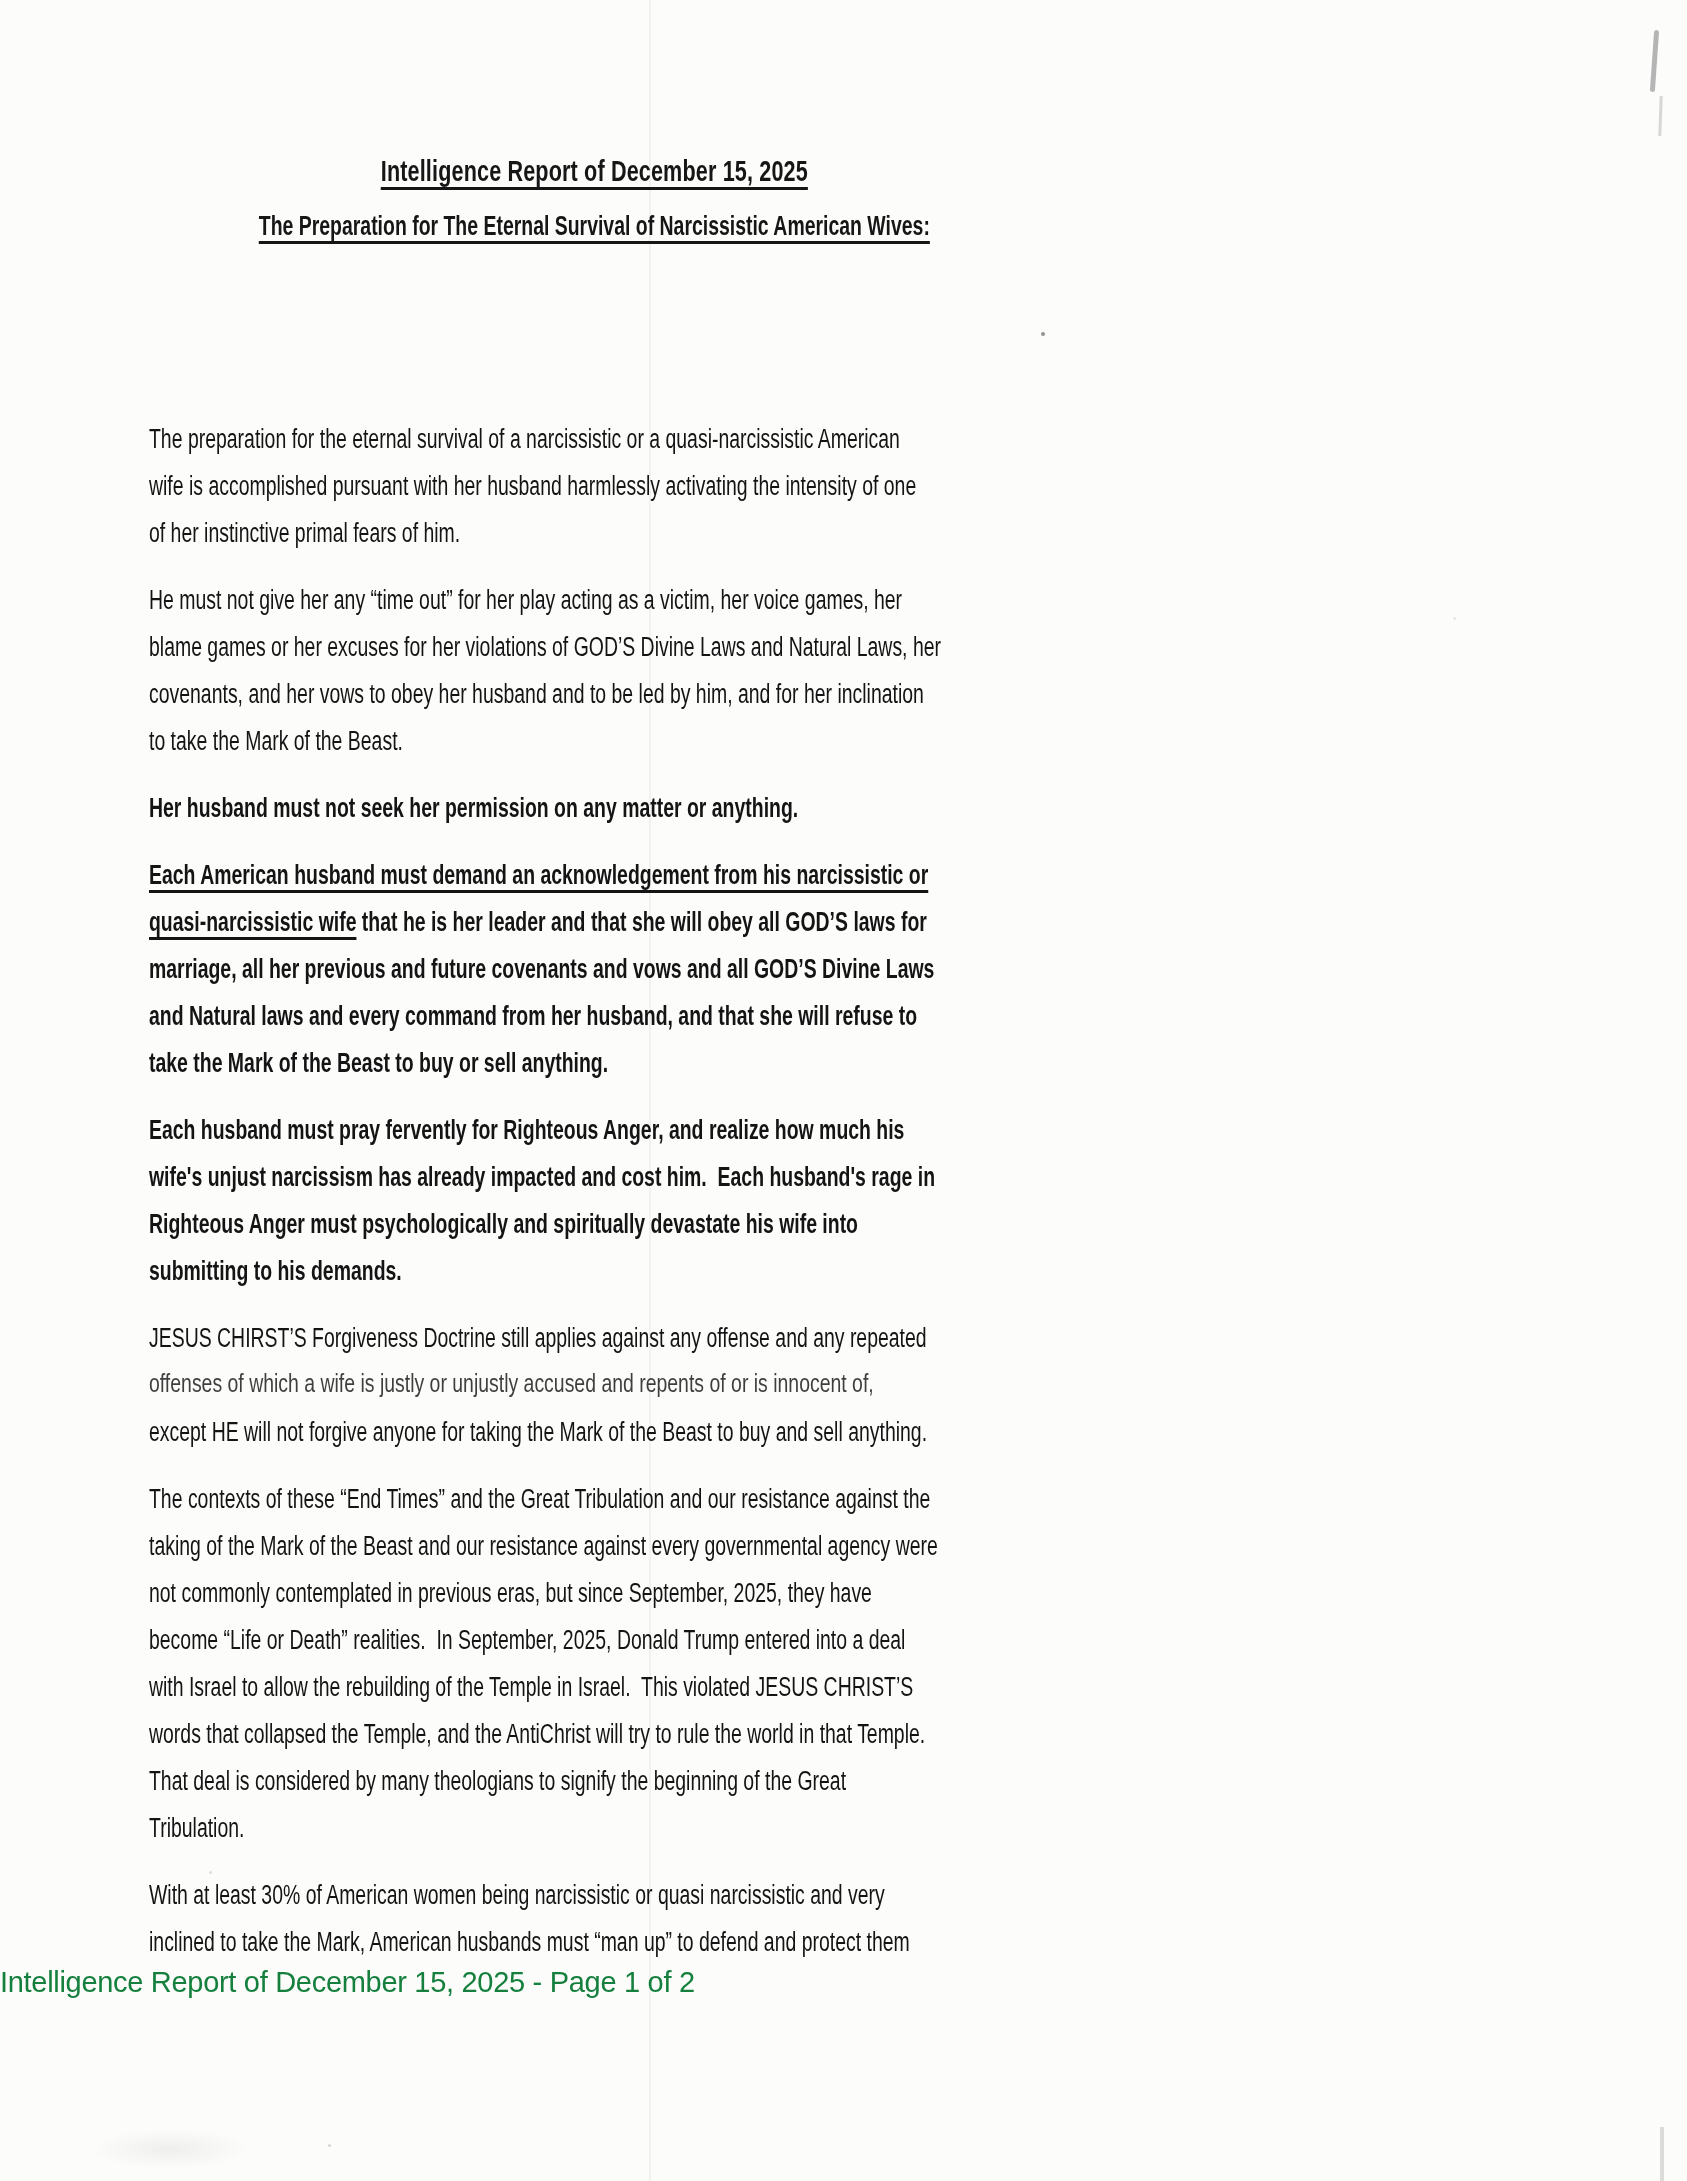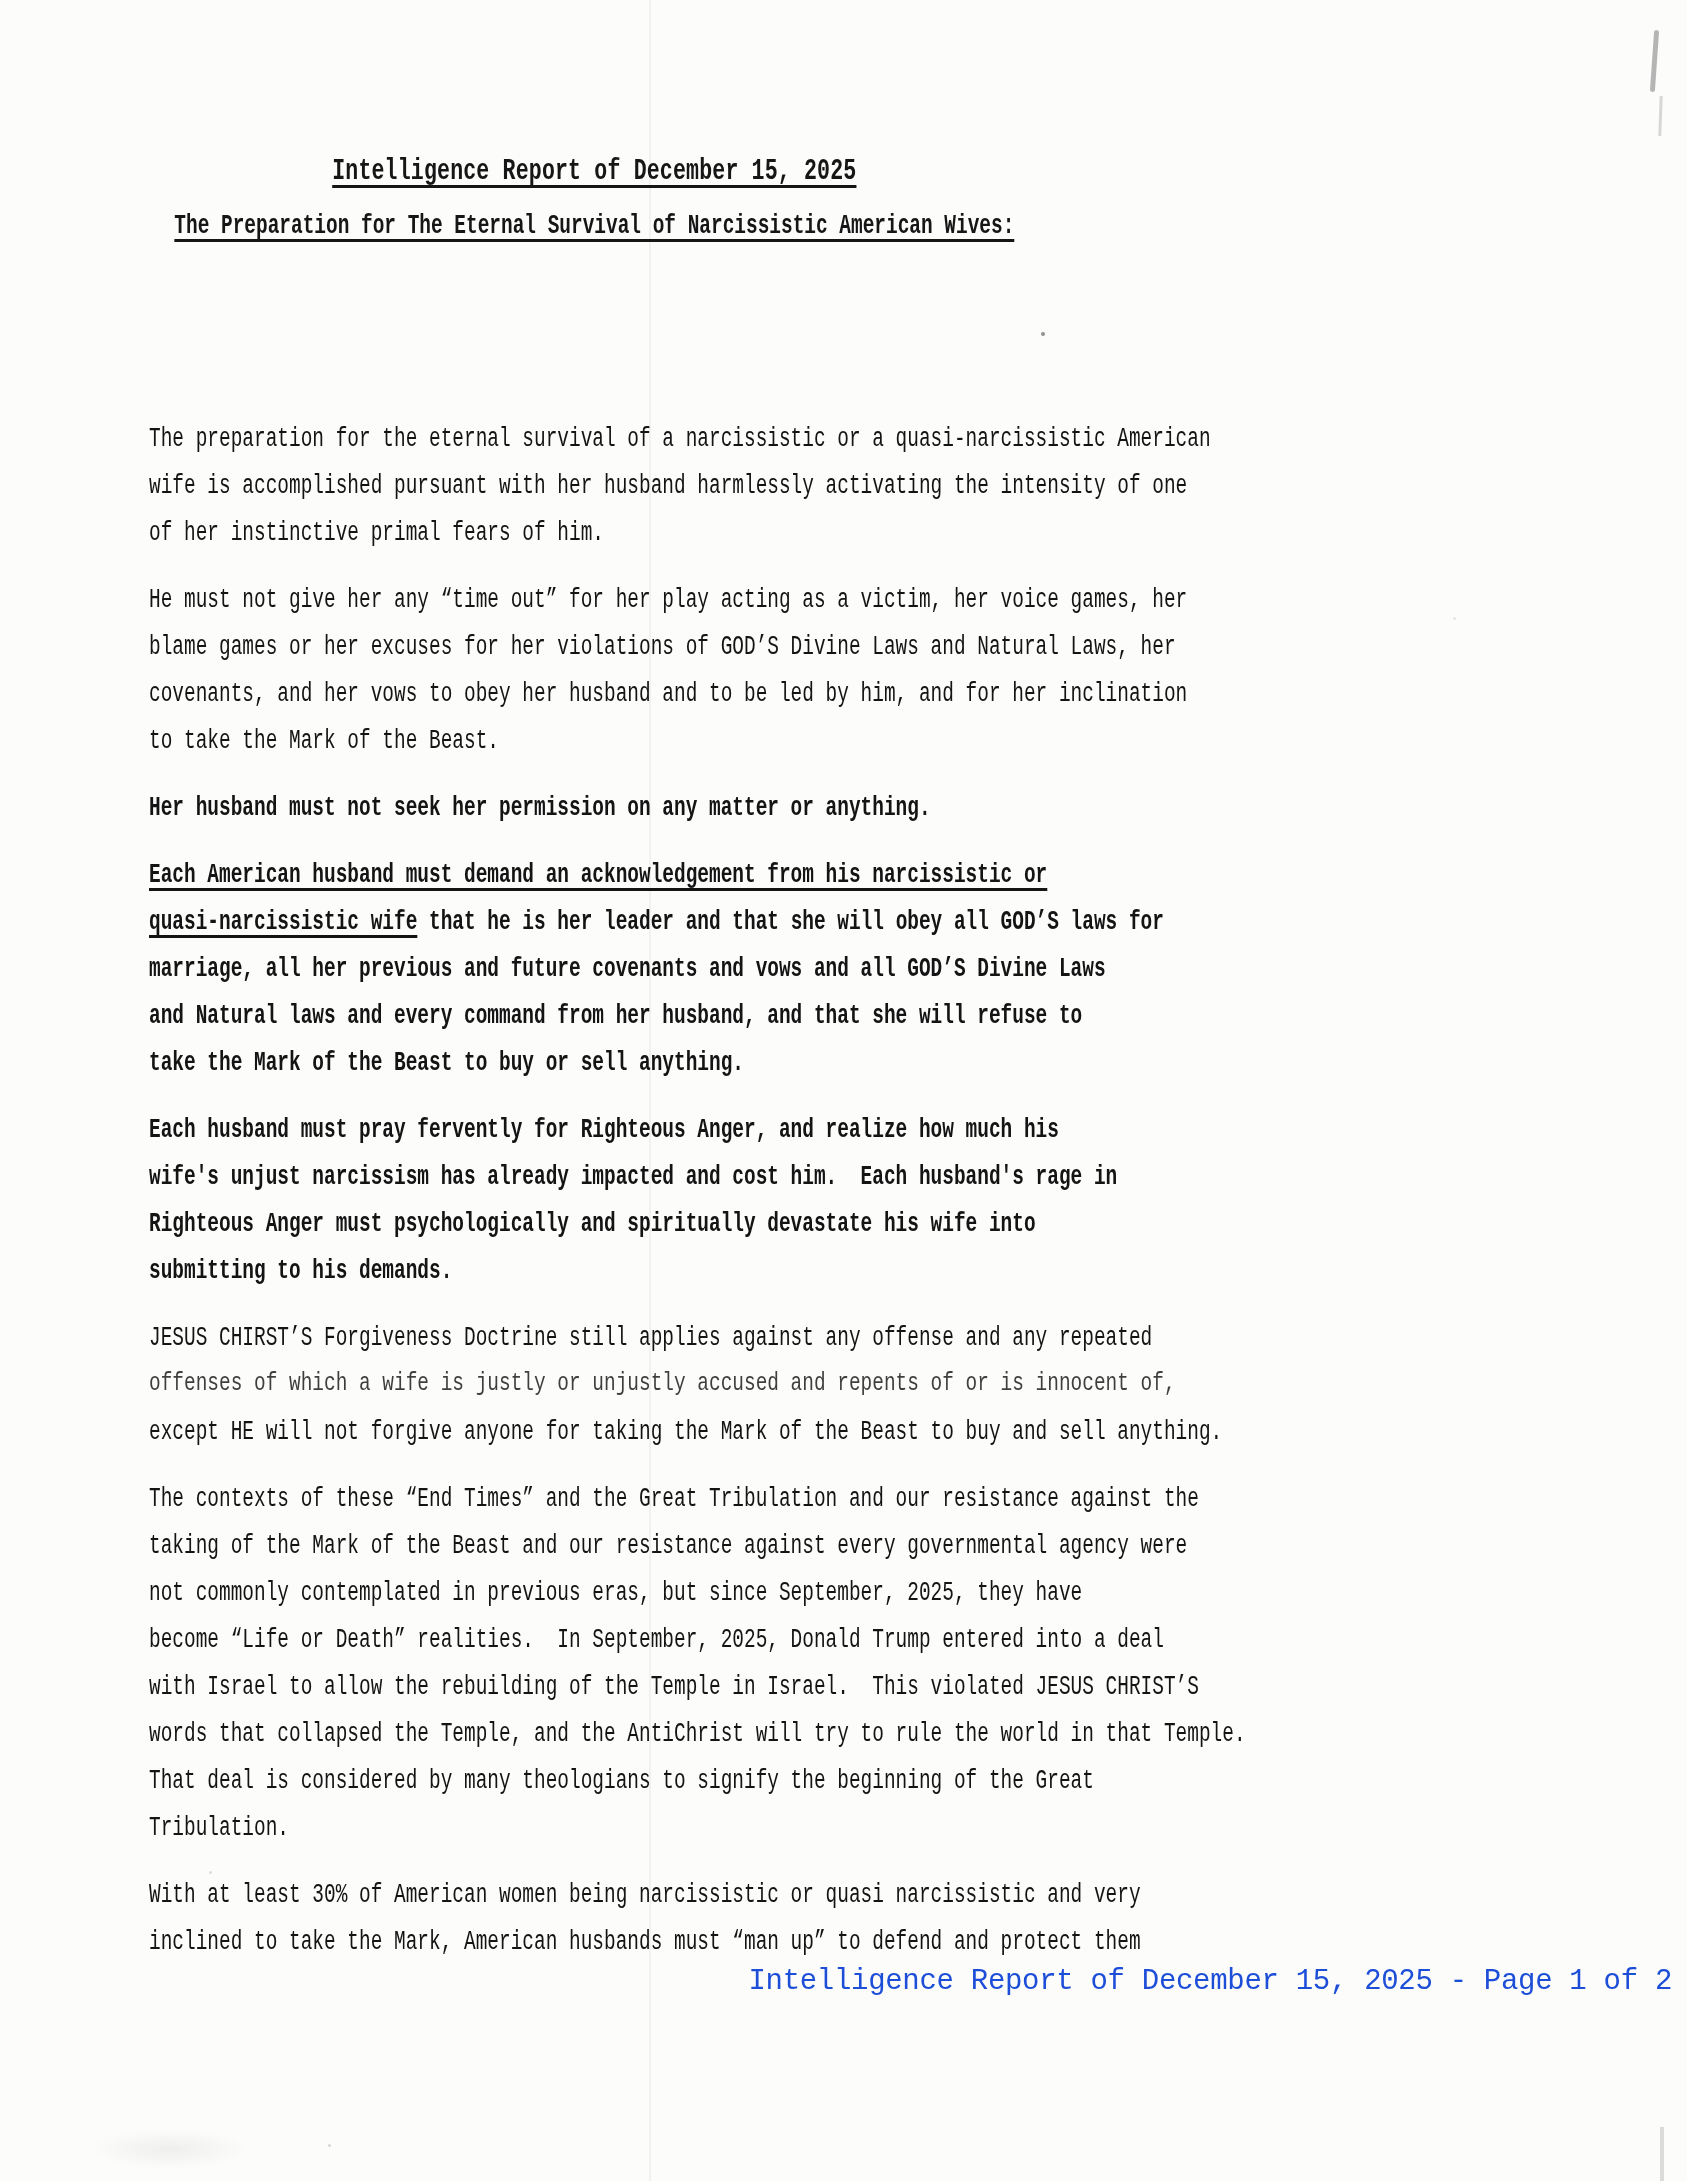--- a/index.html
+++ b/index.html
@@ -4,21 +4,21 @@
 <style>
   html,body{margin:0;padding:0;}
   body{
     width:1688px;height:2181px;
     background:#fdfdfc;
     font-family:"Liberation Sans",sans-serif;
     color:#161616;
     position:relative;
     overflow:hidden;
   }
-  .page{position:absolute;inset:0;background:#fcfcfb;font-family:Liberation Mono, monospace;}
+  .page{position:absolute;inset:0;background:#fcfcfb;}
   
   .crease{position:absolute;top:0;left:649px;width:2px;height:2181px;background:rgba(60,60,60,0.055);}
   .edge-mark{position:absolute;left:1652px;top:30px;width:5px;height:62px;background:rgba(95,95,95,0.45);
     border-radius:3px;transform:rotate(4deg);filter:blur(0.6px);}
   .edge-mark2{position:absolute;left:1659px;top:96px;width:3px;height:40px;background:rgba(120,120,120,0.28);
     transform:rotate(2deg);filter:blur(0.7px);}
   .edge-mark3{position:absolute;left:1660px;top:2127px;width:4px;height:54px;background:rgba(120,120,120,0.25);filter:blur(0.6px);}
   .speck{position:absolute;border-radius:50%;background:rgba(40,40,40,0.5);}
   .smudge{position:absolute;left:90px;top:2129px;width:159px;height:40px;
     background:radial-gradient(ellipse at center, rgba(120,120,120,0.10), rgba(120,120,120,0) 70%);}
@@ -39,21 +39,21 @@
   }
   .document-body{margin-top:171px;}
   .para{margin:0 0 20px 0;}
   .line{white-space:pre;font-size:27px;line-height:47px;color:#141414;}
   .para--bold .line{font-weight:700;}
   .line--fade{opacity:0.82;filter:blur(0.3px);transform:scaleY(0.93);transform-origin:top left;}
   .u{text-decoration:underline;text-decoration-thickness:3px;text-underline-offset:6px;}
 
   .doc-footer{
     position:absolute;left:0;top:1962px;width:1672px;
-    text-align:right;font-size:29px;line-height:40px;color:#1d4ed8;
+    text-align:left;font-size:29px;line-height:40px;color:#15803d;
     letter-spacing:-0.3px;
   }
 </style>
 </head>
 <body>
 
 <div class="page">
 
   <div class="crease"></div>
   <div class="edge-mark"></div>

